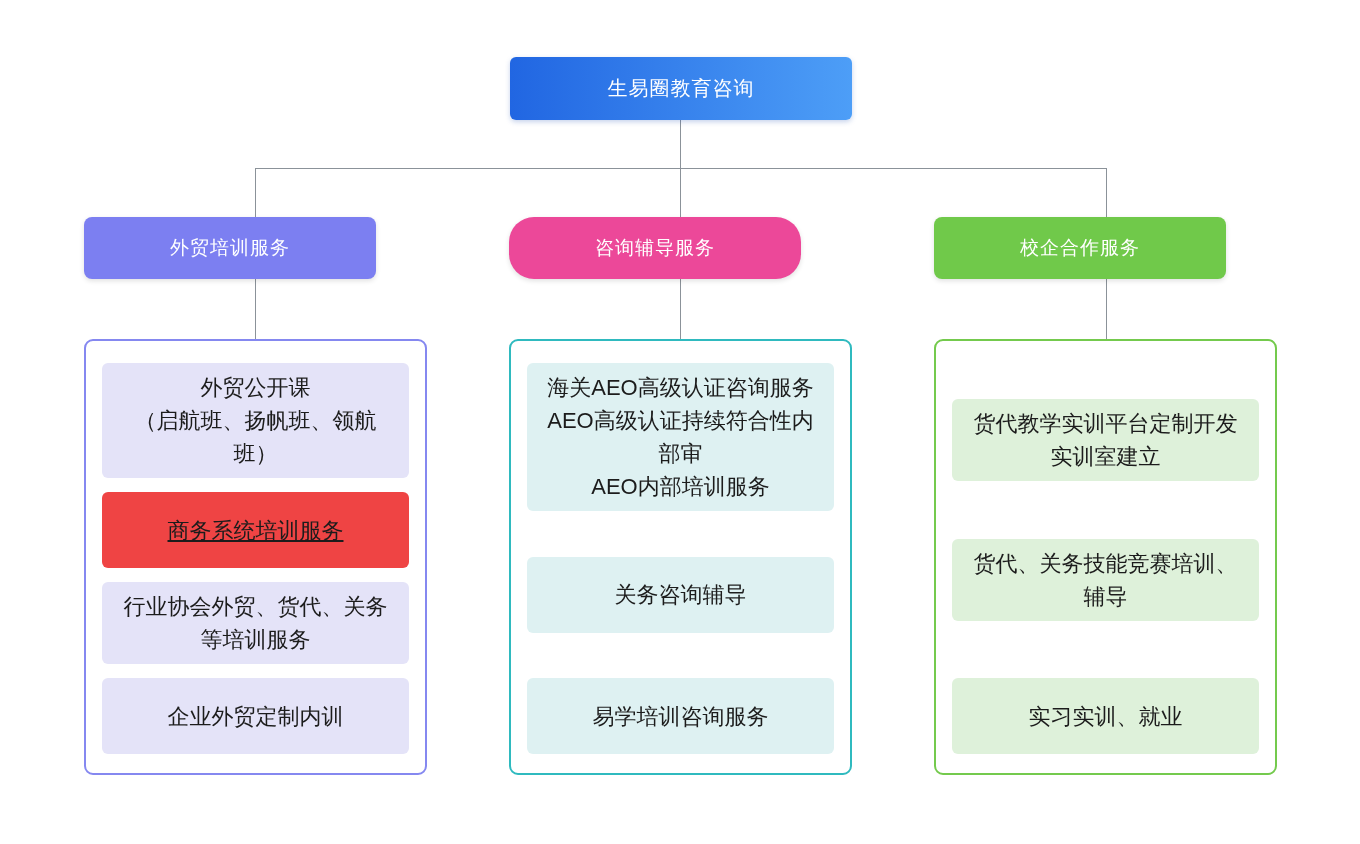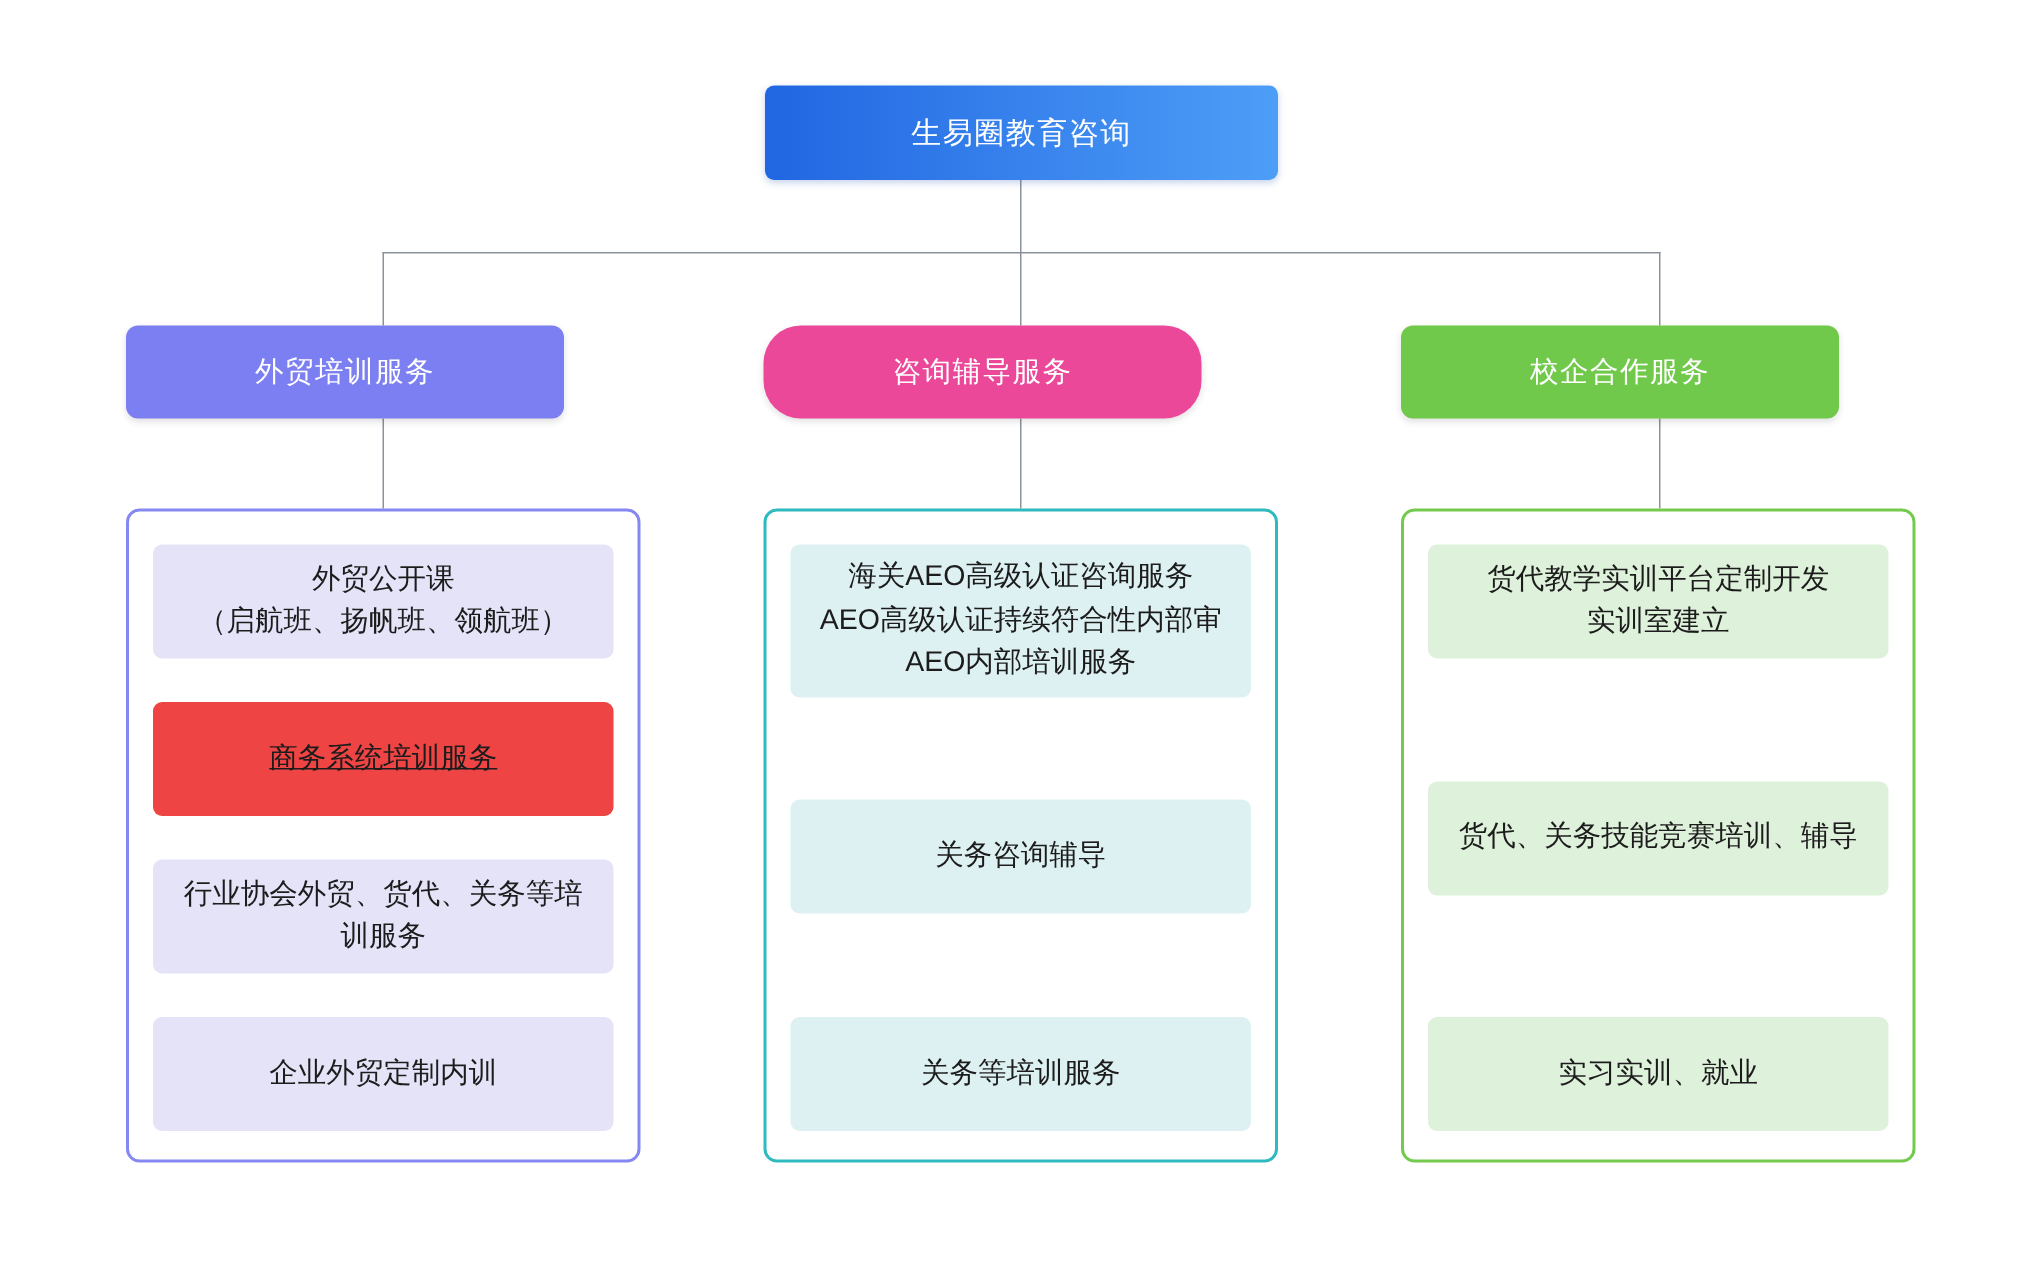--- a/index.html
+++ b/index.html
@@ -64,21 +64,21 @@
   .c0 { left: 84px; }
   .c1 { left: 509px; }
   .c2 { left: 934px; }
 
   
   .service-item {
     min-height: 76px;
     border-radius: 6px;
     display: flex; align-items: center; justify-content: center;
     text-align: center;
-    font-size: 19px;
+    font-size: 22px;
     line-height: 1.5;
     padding: 8px 12px;
     color: #1c1c1c;
     white-space: pre-line;
   }
 </style>
 </head>
 <body style="--line: #8b9299;">
 
 <div class="line v-root"></div>
@@ -102,21 +102,21 @@
   <div class="service-item" style="background-color: #ef4444; text-decoration: underline;">商务系统培训服务</div>
   <div class="service-item" style="background-color: rgb(228, 227, 248);">行业协会外贸、货代、关务等培训服务</div>
   <div class="service-item" style="background-color: rgb(228, 227, 248);">企业外贸定制内训</div>
 </div>
 
 <div class="branch-container c1" style="border-color: rgb(47, 186, 191);">
   <div class="service-item" style="background-color: rgb(222, 241, 242);">海关AEO高级认证咨询服务
 AEO高级认证持续符合性内部审
 AEO内部培训服务</div>
   <div class="service-item" style="background-color: rgb(222, 241, 242);">关务咨询辅导</div>
-  <div class="service-item" style="background-color: rgb(222, 241, 242);">关务等培训服务</div>
+  <div class="service-item" style="background-color: rgb(222, 241, 242);">易学培训咨询服务</div>
 </div>
 
 <div class="branch-container c2" style="border-color: rgb(116, 202, 77);">
-  <div class="service-item" style="background-color: rgb(222, 241, 218);">货代教学实训平台定制开发
+  <div class="service-item" style="background-color: rgb(222, 241, 218); margin-top: 36px;">货代教学实训平台定制开发
 实训室建立</div>
   <div class="service-item" style="background-color: rgb(222, 241, 218);">货代、关务技能竞赛培训、辅导</div>
   <div class="service-item" style="background-color: rgb(222, 241, 218);">实习实训、就业</div>
 </div>
 
 </body></html>

